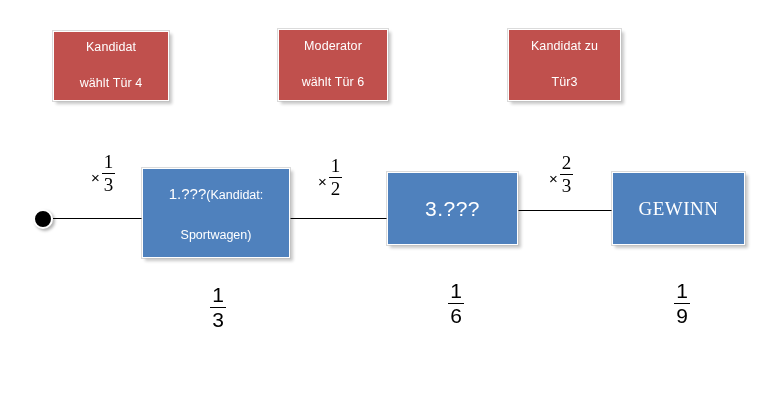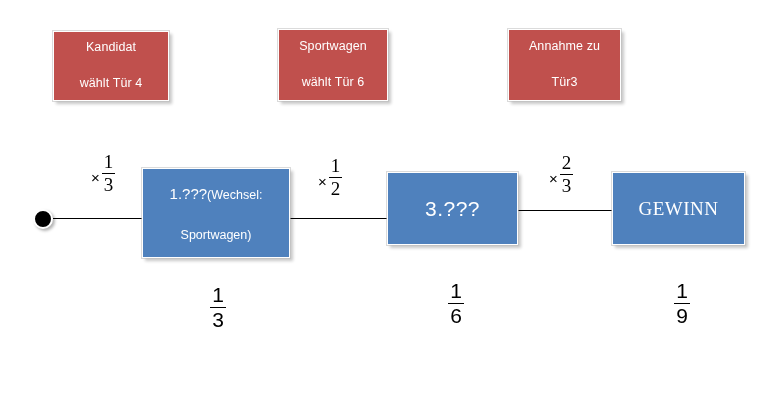--- a/index.html
+++ b/index.html
@@ -121,38 +121,38 @@
 <body>
 
 <div id="canvas">
 
   <div class="node red" style="left:53px; top:31px; width:116px; height:70px;">
     <span>Kandidat</span>
     <span>wählt Tür 4</span>
   </div>
 
   <div class="node red" style="left:278px; top:29px; width:110px; height:72px;">
-    <span>Sportwagen</span>
+    <span>Moderator</span>
     <span>wählt Tür 6</span>
   </div>
 
   <div class="node red" style="left:508px; top:29px; width:113px; height:72px;">
-    <span>Annahme zu</span>
+    <span>Kandidat zu</span>
     <span>Tür3</span>
   </div>
 
   <div class="start-dot" style="left:33px; top:209px;"></div>
 
   <div class="edge" style="left:53px; top:218px; width:90px;"></div>
   <div class="edge" style="left:290px; top:218px; width:97px;"></div>
   <div class="edge" style="left:518px; top:210px; width:96px;"></div>
 
   <div class="node blue node-door1" style="left:142px; top:168px; width:148px; height:90px;">
     <span class="line-a">
-      <span>1.???</span><span class="small">(Wechsel:</span>
+      <span>1.???</span><span class="small">(Kandidat:</span>
     </span>
     <span class="line-b">Sportwagen)</span>
   </div>
 
   <div class="node blue node-door3" style="left:387px; top:172px; width:131px; height:73px;">
     <span class="label">3.???</span>
   </div>
 
   <div class="node blue node-win" style="left:612px; top:172px; width:133px; height:73px;">
     <span class="label">GEWINN</span>

